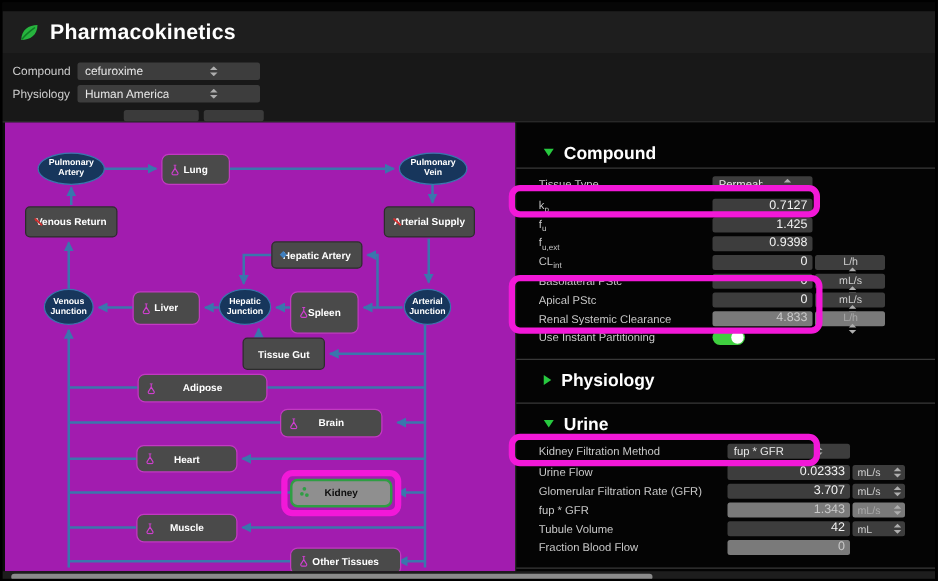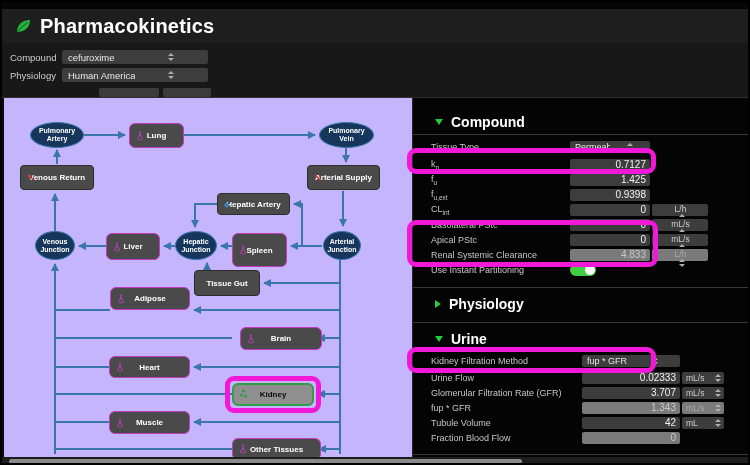--- a/index.html
+++ b/index.html
@@ -2,34 +2,34 @@
 <html><head>
 <meta charset="utf-8">
 <style>
   html,body{margin:0;padding:0;background:#000;}
   *{box-sizing:border-box;font-family:"Liberation Sans", sans-serif;}
   .screen{position:relative;width:750px;height:465px;background:#0c0c0c;overflow:hidden;border:2px solid #000;}
 
   
   .topstrip{position:absolute;left:0;top:0;width:100%;height:7px;background:#060606;}
   .titlebar{position:absolute;left:0;top:7px;width:100%;height:34px;background:#1e1e1e;display:flex;align-items:center;padding-left:12px;}
-  .titlebar .ttl{color:#fff;font-size:20px;font-weight:bold;margin-left:8px;letter-spacing:.2px;}
+  .titlebar .ttl{color:#fff;font-size:17px;font-weight:bold;margin-left:8px;letter-spacing:.2px;}
   .ctrlzone{position:absolute;left:0;top:41px;width:100%;height:55px;background:#181818;border-bottom:1px solid #2e2e2e;}
   .ctl-row{position:absolute;left:8px;height:14px;display:flex;align-items:center;}
   .ctl-row .clbl{width:52px;color:#cfcfcf;font-size:9.5px;}
   .dd{width:146px;height:14px;background:#3d3d3d;border-radius:2px;color:#e8e8e8;font-size:9.5px;display:flex;align-items:center;padding:0 4px 0 6px;}
   .dd span{flex:1;white-space:nowrap;overflow:hidden;}
   .st{display:inline-flex;flex-direction:column;align-items:center;margin-left:3px;}
   .st i{display:block;width:0;height:0;border-left:3px solid transparent;border-right:3px solid transparent;}
   .st .u{border-bottom:3.5px solid #aeaeae;margin-bottom:2px;}
   .st .d{border-top:3.5px solid #aeaeae;}
   .clip-pill{position:absolute;top:86px;height:9px;background:#3b3b3b;border-radius:2px;}
 
   
-  .diagram{position:absolute;left:2px;top:96px;width:408px;height:359px;background:#c4b5fd;overflow:hidden;}
+  .diagram{position:absolute;left:2px;top:96px;width:408px;height:359px;background:#a21caf;overflow:hidden;}
   .diagram svg.flows{position:absolute;left:0;top:0;z-index:1;}
   .node{position:absolute;z-index:2;display:flex;align-items:center;justify-content:center;color:#fff;text-align:center;}
   .ell{background:#17365c;border:1.5px solid #3a76ad;border-radius:50%;font-size:7px;font-weight:bold;line-height:1.1;padding:2px;}
   .box{background:#4a4a4a;border:1px solid #2c2c2c;border-radius:4px;font-size:8px;font-weight:bold;}
   .box .ic{position:absolute;left:6px;top:50%;transform:translateY(-50%);display:flex;align-items:center;}
   .tissue{border:1.5px solid #c23ac2;border-radius:6px;}
   .kidney{background:#8f8f8f;border:2px solid #2f9e44;border-radius:6px;color:#0d0d0d;}
   .kdots{width:3px;height:3px;border-radius:50%;background:#2f9e44;box-shadow:4px 1px 0 #2f9e44,2px -4px 0 #2f9e44;}
   .dmd{color:#3f7fbf;font-size:7px;line-height:7px;}
   .hl{position:absolute;border:5px solid #f218d8;border-radius:9px;background:transparent;z-index:3;pointer-events:none;}
@@ -210,29 +210,29 @@
       <span>Spleen</span>
     </div>
     <div class="node ell" style="left:319px;top:133px;width:38px;height:29px;">
         <span>Arterial Junction</span>
       </div>
 
     <div class="node box" style="left:190px;top:172px;width:66px;height:26px;">
         <span>Tissue Gut</span>
       </div>
 
-    <div class="node box tissue" style="left:106px;top:189px;width:80px;height:23px;">
+    <div class="node box tissue" style="left:106px;top:201px;width:104px;height:23px;">
       <span class="ic">
           <svg width="8" height="9" viewBox="0 0 8 9">
             <path d="M3.2 0.5 H4.8 M4 0.5 V3.2 L6.3 6.8 A1.1 1.1 0 0 1 5.3 8.4 H2.7 A1.1 1.1 0 0 1 1.7 6.8 L4 3.2" fill="none" stroke="#cf3fcf" stroke-width="0.9" stroke-linecap="round" stroke-linejoin="round"></path>
           </svg>
         </span>
       <span>Adipose</span>
     </div>
-    <div class="node box tissue" style="left:236px;top:229px;width:82px;height:23px;">
+    <div class="node box tissue" style="left:220px;top:229px;width:82px;height:23px;">
       <span class="ic">
           <svg width="8" height="9" viewBox="0 0 8 9">
             <path d="M3.2 0.5 H4.8 M4 0.5 V3.2 L6.3 6.8 A1.1 1.1 0 0 1 5.3 8.4 H2.7 A1.1 1.1 0 0 1 1.7 6.8 L4 3.2" fill="none" stroke="#cf3fcf" stroke-width="0.9" stroke-linecap="round" stroke-linejoin="round"></path>
           </svg>
         </span>
       <span>Brain</span>
     </div>
     <div class="node box tissue" style="left:105px;top:258px;width:81px;height:22px;">
       <span class="ic">
           <svg width="8" height="9" viewBox="0 0 8 9">

